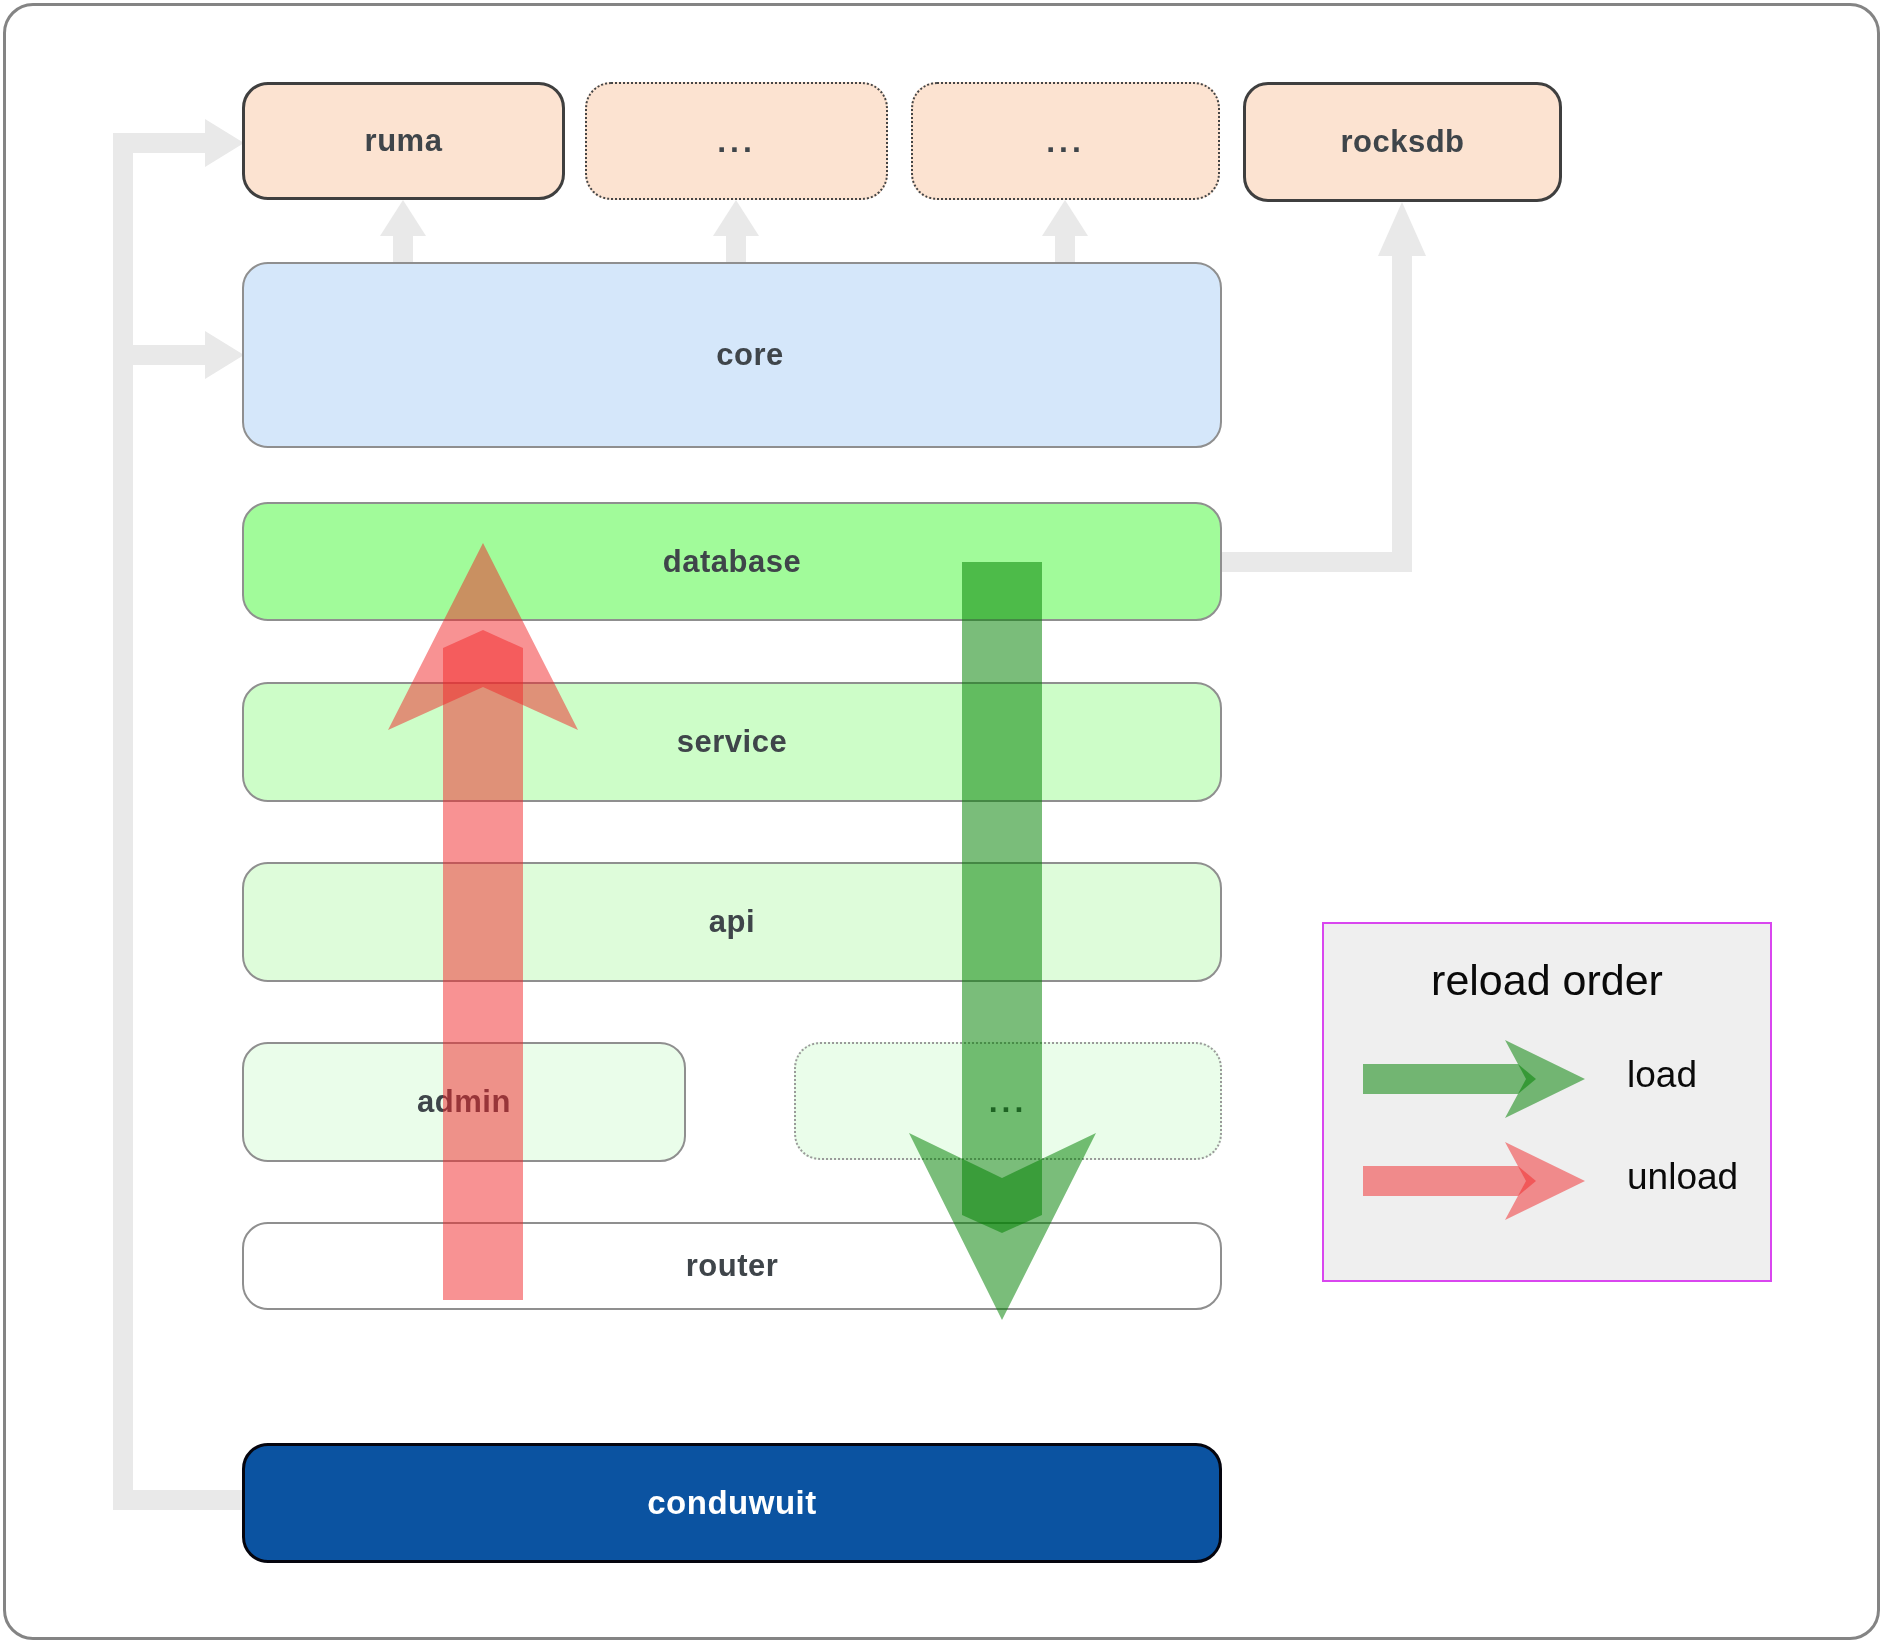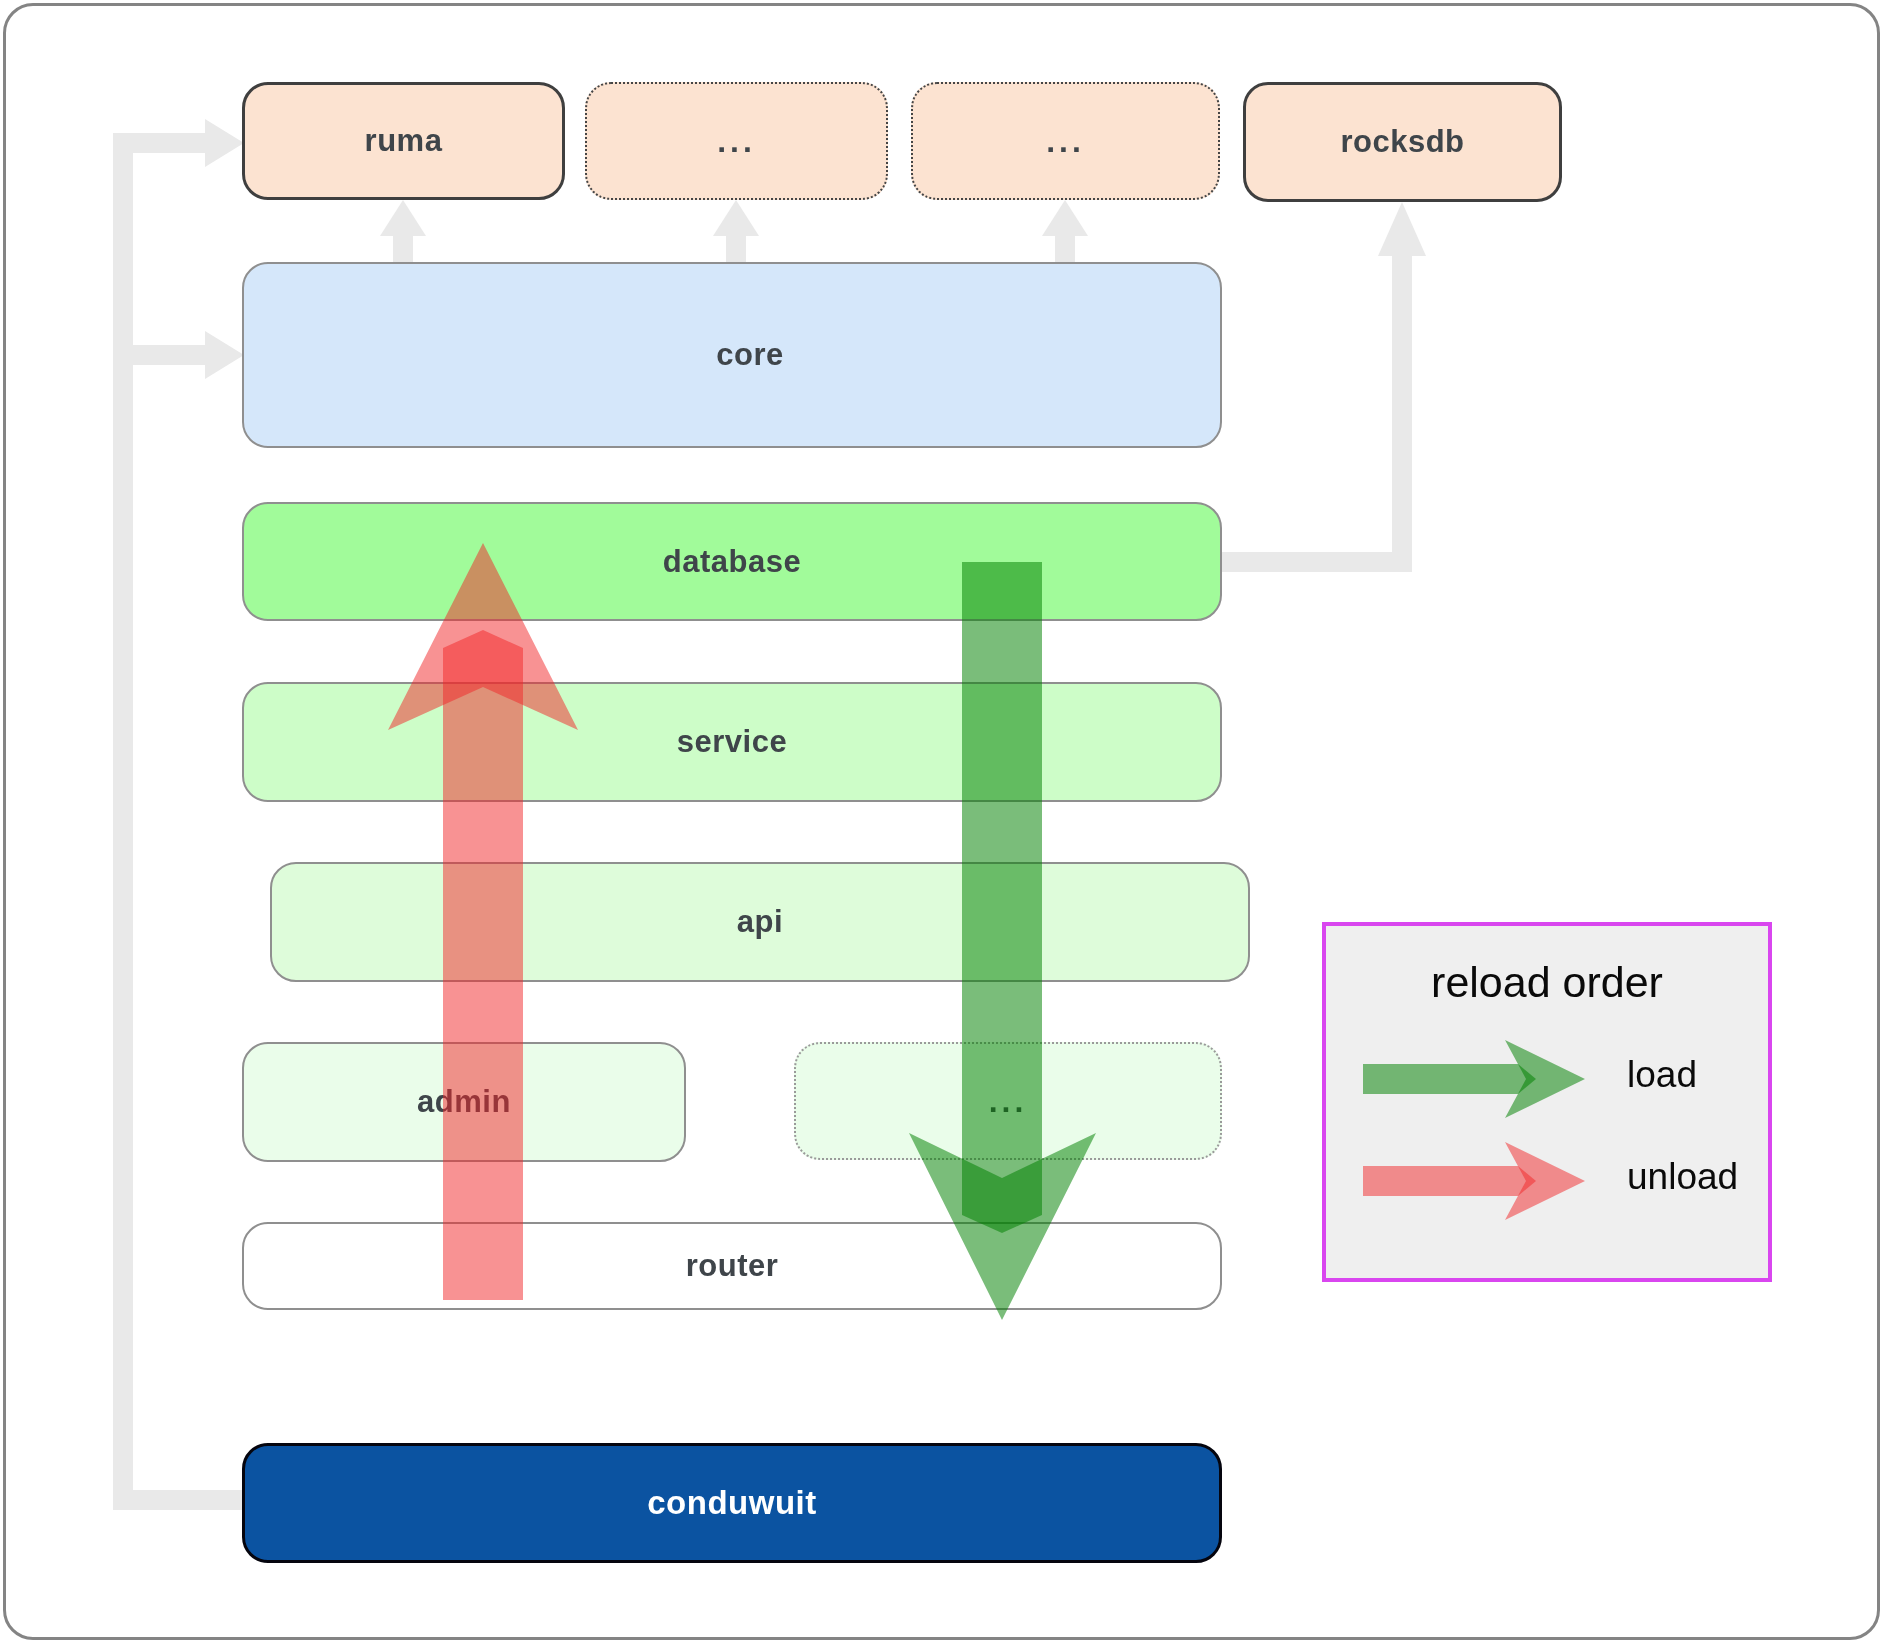--- a/index.html
+++ b/index.html
@@ -34,30 +34,30 @@
   .dots-label{font-weight:700;font-size:32px;letter-spacing:4px;}
 
   
   .ruma    {left:242px;top:82px;width:323px;height:118px;}
   .dots-a  {left:585px;top:82px;width:303px;height:118px;}
   .dots-b  {left:911px;top:82px;width:309px;height:118px;}
   .rocksdb {left:1243px;top:82px;width:319px;height:120px;border-radius:25px;}
   .core    {left:242px;top:262px;width:980px;height:186px;}
   .database{left:242px;top:502px;width:980px;height:119px;}
   .service {left:242px;top:682px;width:980px;height:120px;}
-  .api     {left:242px;top:862px;width:980px;height:120px;margin-left:28px;}
+  .api     {left:242px;top:862px;width:980px;height:120px;}
   .admin   {left:242px;top:1042px;width:444px;height:120px;}
   .admin-dots{left:794px;top:1042px;width:428px;height:118px;}
   .router  {left:242px;top:1222px;width:980px;height:88px;}
   .conduwuit{left:242px;top:1443px;width:980px;height:120px;}
 
   
   .legend{
     position:absolute;left:1322px;top:922px;width:450px;height:360px;
-    background:#efefef;border:4px solid #d946ef;box-sizing:border-box;z-index:2;
+    background:#efefef;border:2px solid #d946ef;box-sizing:border-box;z-index:2;
   }
   .legend-title{
     position:absolute;left:0;top:32px;width:100%;text-align:center;
     font-size:43px;color:#0a0a0a;font-weight:400;
   }
   .legend-label{
     position:absolute;font-size:37px;color:#0a0a0a;z-index:4;
   }
   .legend-label.load{left:1627px;top:1054px;}
   .legend-label.unload{left:1627px;top:1156px;}

